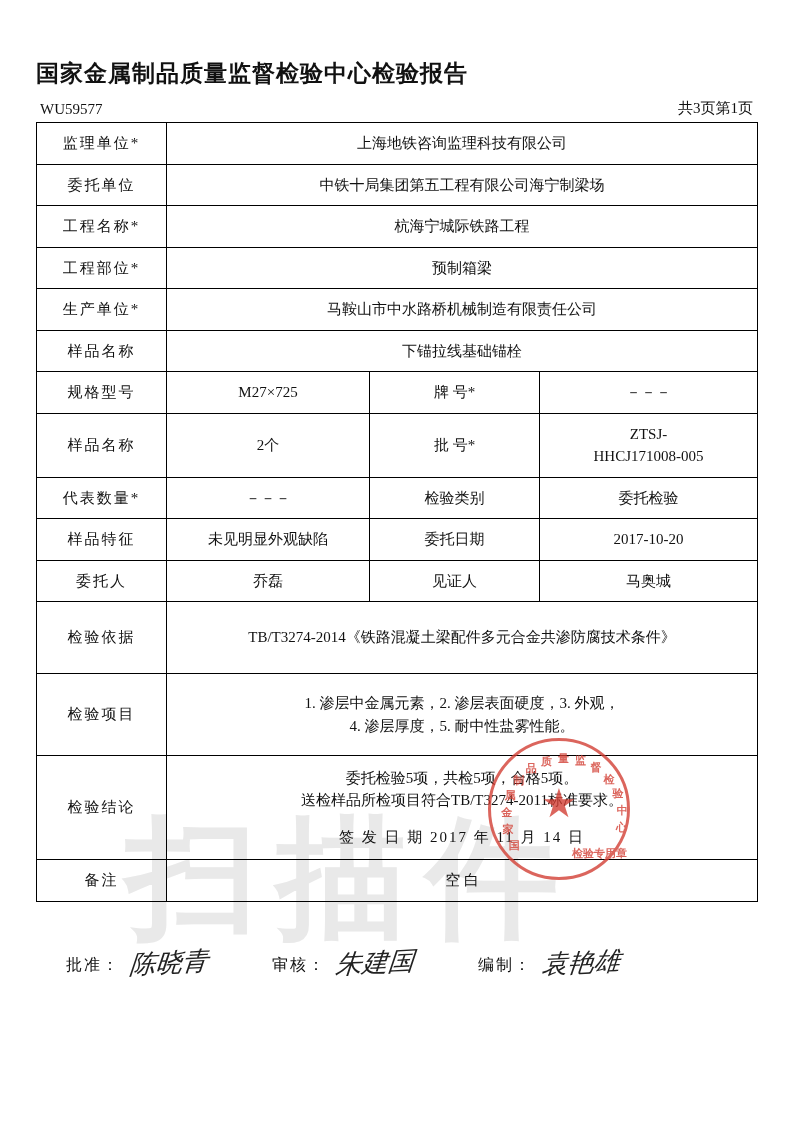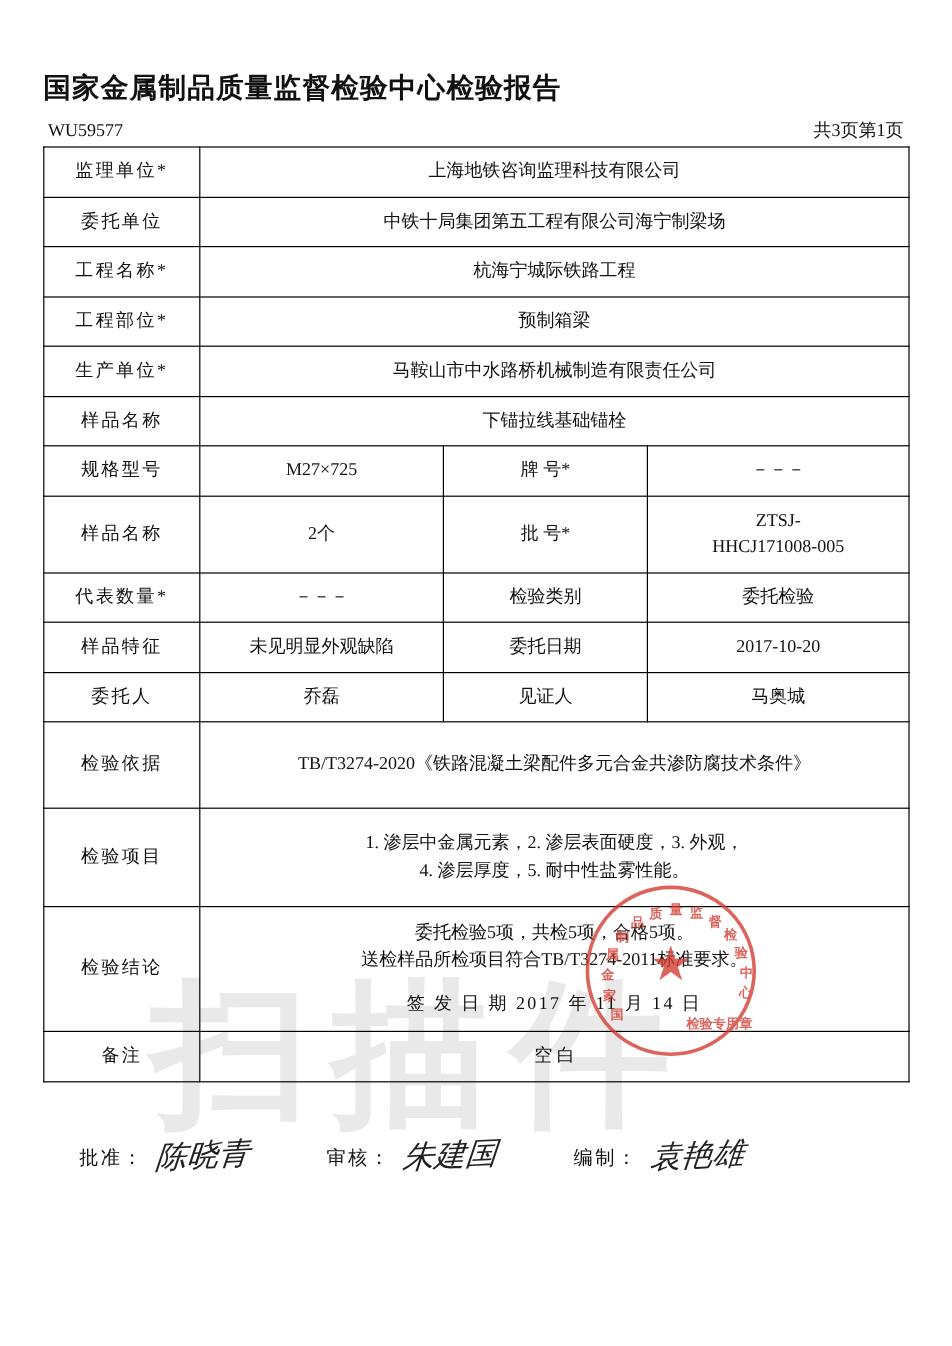--- a/index.html
+++ b/index.html
@@ -238,21 +238,21 @@
         <td>2017-10-20</td>
       </tr>
       <tr>
         <td class="label">委托人</td>
         <td>乔磊</td>
         <td>见证人</td>
         <td>马奥城</td>
       </tr>
       <tr style="height:72px">
         <td class="label">检验依据</td>
-        <td class="left" colspan="3">TB/T3274-2020《铁路混凝土梁配件多元合金共渗防腐技术条件》</td>
+        <td class="left" colspan="3">TB/T3274-2014《铁路混凝土梁配件多元合金共渗防腐技术条件》</td>
       </tr>
       <tr style="height:82px">
         <td class="label">检验项目</td>
         <td class="left cell-two" colspan="3">1. 渗层中金属元素，2. 渗层表面硬度，3. 外观，
 4. 渗层厚度，5. 耐中性盐雾性能。</td>
       </tr>
       <tr style="height:104px">
         <td class="label">检验结论</td>
         <td class="left" colspan="3">
           <div>委托检验5项，共检5项，合格5项。</div>

